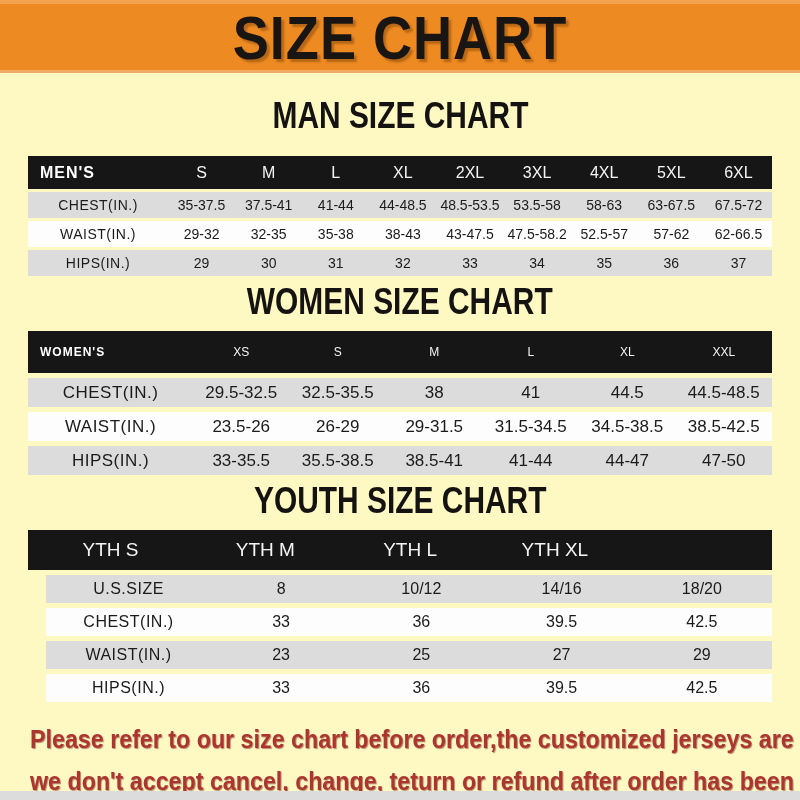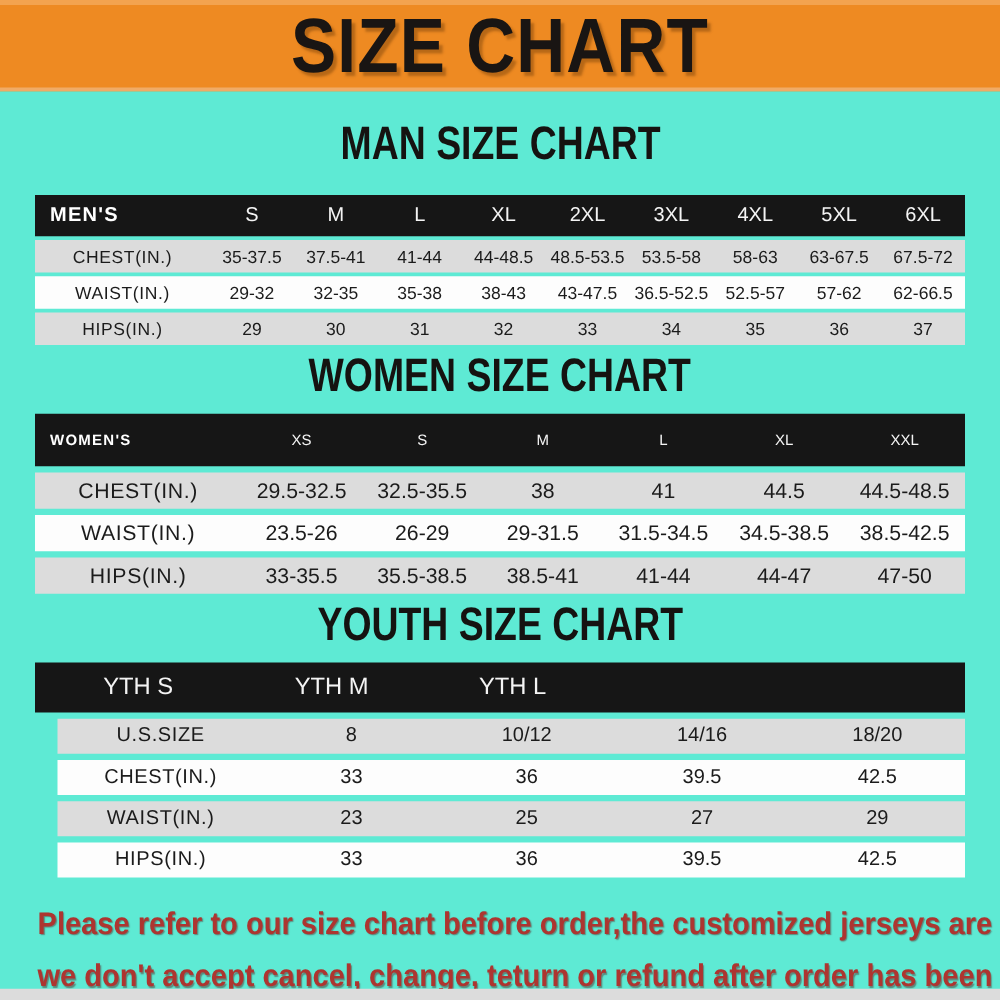--- a/index.html
+++ b/index.html
@@ -3,21 +3,21 @@
 <meta charset="utf-8">
 <style>
   * { margin: 0; padding: 0; box-sizing: border-box; }
   html, body { background: #ffffff; }
   body {
     width: 800px; height: 800px;
     font-family: "Liberation Sans", sans-serif;
     position: relative;
     overflow: hidden;
   }
-  .page { width: 800px; height: 800px; position: relative; background: #5eead4; }
+  .page { width: 800px; height: 800px; position: relative; background: #fef9c3; }
 
   
   .banner {
     width: 100%; height: 73px;
     background: #EE8A22;
     border-top: 4px solid #f3a34f;
     border-bottom: 3px solid #f0ab66;
     display: flex; align-items: center; justify-content: center;
   }
   .banner-title {
@@ -138,21 +138,21 @@
         <div class="cell">63-67.5</div>
         <div class="cell">67.5-72</div>
       </div>
       <div class="trow even" style="grid-template-columns: 140px repeat(9, 1fr);">
         <div class="cell label-cell">WAIST(IN.)</div>
         <div class="cell">29-32</div>
         <div class="cell">32-35</div>
         <div class="cell">35-38</div>
         <div class="cell">38-43</div>
         <div class="cell">43-47.5</div>
-        <div class="cell">36.5-52.5</div>
+        <div class="cell">47.5-58.2</div>
         <div class="cell">52.5-57</div>
         <div class="cell">57-62</div>
         <div class="cell">62-66.5</div>
       </div>
       <div class="trow odd" style="grid-template-columns: 140px repeat(9, 1fr);">
         <div class="cell label-cell">HIPS(IN.)</div>
         <div class="cell">29</div>
         <div class="cell">30</div>
         <div class="cell">31</div>
         <div class="cell">32</div>
@@ -207,20 +207,21 @@
     </div>
 
   <div class="section-heading heading-youth">
     <span>YOUTH SIZE CHART</span>
   </div>
   <div class="size-table t-youth">
       <div class="trow thead" style="grid-template-columns: 165px repeat(4, 1fr);">
         <div class="cell">YTH S</div>
         <div class="cell">YTH M</div>
         <div class="cell">YTH L</div>
+        <div class="cell">YTH XL</div>
       </div>
       <div class="trow odd" style="grid-template-columns: 165px repeat(4, 1fr);">
         <div class="cell label-cell">U.S.SIZE</div>
         <div class="cell">8</div>
         <div class="cell">10/12</div>
         <div class="cell">14/16</div>
         <div class="cell">18/20</div>
       </div>
       <div class="trow even" style="grid-template-columns: 165px repeat(4, 1fr);">
         <div class="cell label-cell">CHEST(IN.)</div>

